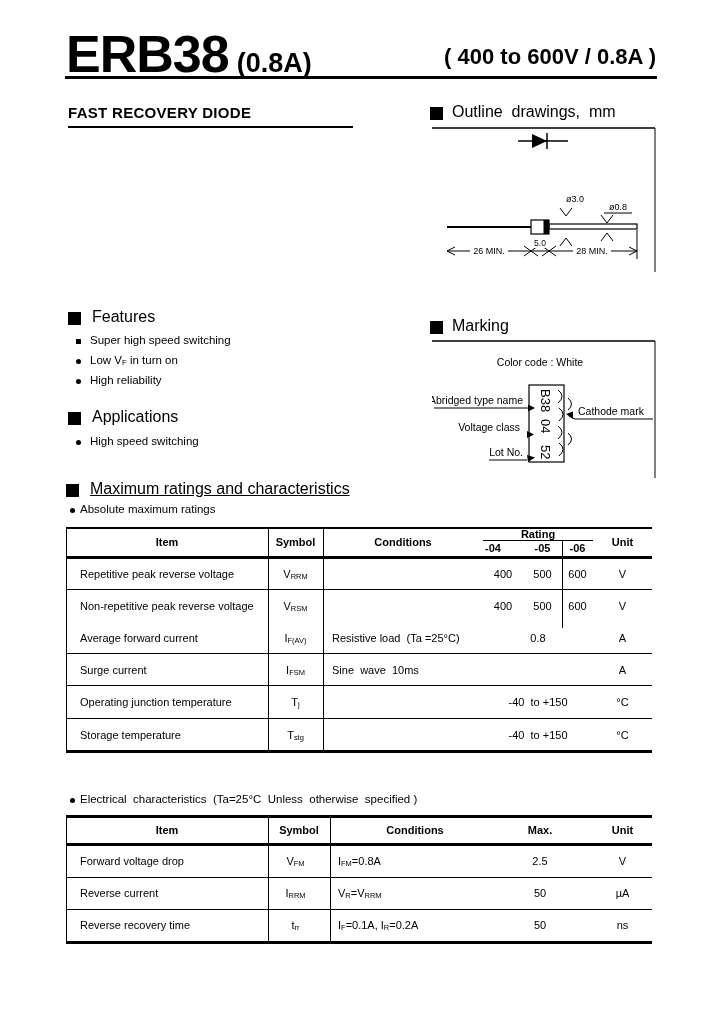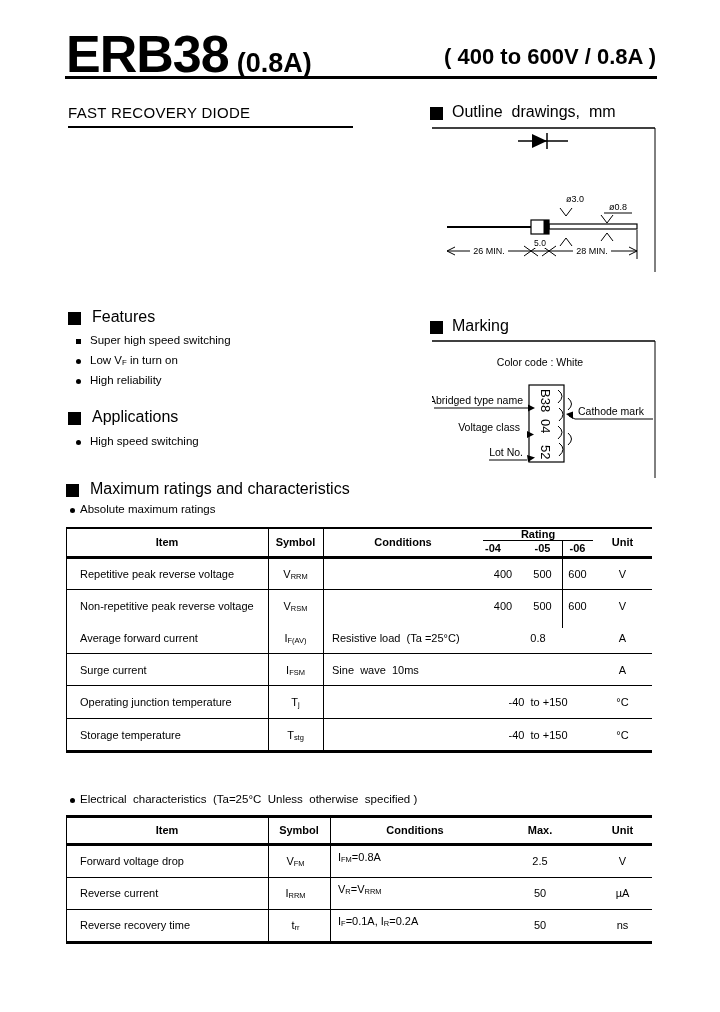--- a/index.html
+++ b/index.html
@@ -7,39 +7,39 @@
     position:relative; width:720px; height:1012px; background:#ffffff;
     font-family:"Liberation Sans", sans-serif; color:#000; overflow:hidden;
   }
   .abs { position:absolute; }
   .line { position:absolute; background:#000; }
   .pre { white-space:pre; }
   sub { font-size:0.68em; vertical-align:baseline; position:relative; top:0.18em; }
   .title-part { font-size:52px; font-weight:700; letter-spacing:-1px; }
   .title-current { font-size:27px; font-weight:700; margin-left:8px; }
   .title-range { font-size:22px; font-weight:700; }
-  .subtitle { font-size:15px; font-weight:400; letter-spacing:0.3px; }
+  .subtitle { font-size:15px; font-weight:700; letter-spacing:0.3px; }
   .sec-head { font-size:16px; }
   .sq { position:absolute; width:13px; height:13px; background:#000; }
   .bullet-sq { position:absolute; width:5px; height:5px; background:#000; }
   .bullet-dot { position:absolute; width:5px; height:5px; background:#000; border-radius:50%; }
   .li-text { font-size:11.5px; }
   .small-head { font-size:11.5px; }
   .row { position:absolute; }
   .row span { position:absolute; top:0; font-size:11px; white-space:pre; }
   .hdr span { font-weight:700; }
   .c-item { left:14px; line-height:32px; }
   .c-sym  { left:202px; width:55px; text-align:center; line-height:32px; }
   .c-cond { left:266px; line-height:32px; }
   .c-v04  { left:417px; width:40px; text-align:center; line-height:32px; }
   .c-v05  { left:457px; width:39px; text-align:center; line-height:32px; }
   .c-v06  { left:496px; width:31px; text-align:center; line-height:32px; }
   .c-val  { left:417px; width:110px; text-align:center; line-height:32px; }
   .c-unit { left:527px; width:59px; text-align:center; line-height:32px; }
-  .c2-cond { left:272px; line-height:23px; }
+  .c2-cond { left:272px; line-height:31px; }
   .c2-max  { left:434px; width:80px; text-align:center; line-height:31px; }
   svg text { font-family:"Liberation Sans", sans-serif; fill:#000; }
 </style>
 </head>
 <body>
 
 <div class="page">
 
   <div class="abs" style="left:66px; top:24px;">
     <span class="title-part">ERB38</span><span class="title-current">(0.8A)</span>
@@ -140,21 +140,21 @@
     <text x="91" y="118" font-size="10.5" text-anchor="end">Lot No.</text>
     <line x1="57" y1="122" x2="95" y2="122" stroke="#000" stroke-width="1"></line>
     <polygon points="95,117 103,119.5 96,124" fill="#000"></polygon>
     <text x="146" y="77" font-size="10.5" text-anchor="start">Cathode mark</text>
     <line x1="143" y1="81" x2="221" y2="81" stroke="#000" stroke-width="1"></line>
     <line x1="137" y1="78" x2="143" y2="81" stroke="#000" stroke-width="1"></line>
     <polygon points="141,73.5 134,76 141,81" fill="#000"></polygon>
   </svg>
 
   <div class="sq" style="left:66px; top:484px;"></div>
-  <div class="abs sec-head" style="left:90px; top:480px;">Maximum ratings and characteristics</div>
+  <div class="abs sec-head" style="left:90px; top:480px;text-decoration:underline;">Maximum ratings and characteristics</div>
   <div class="bullet-dot" style="left:70px; top:508px;"></div>
   <div class="abs small-head" style="left:80px; top:503px;">Absolute maximum ratings</div>
 
   <div class="line" style="left:66px; top:527px; width:586px; height:1.5px;"></div>
   <div class="line" style="left:66px; top:556px; width:586px; height:2.5px;"></div>
   <div class="line" style="left:66px; top:589px; width:586px; height:1px;"></div>
   <div class="line" style="left:66px; top:653px; width:586px; height:1px;"></div>
   <div class="line" style="left:66px; top:685px; width:586px; height:1px;"></div>
   <div class="line" style="left:66px; top:718px; width:586px; height:1px;"></div>
   <div class="line" style="left:66px; top:750px; width:586px; height:2.5px;"></div>

